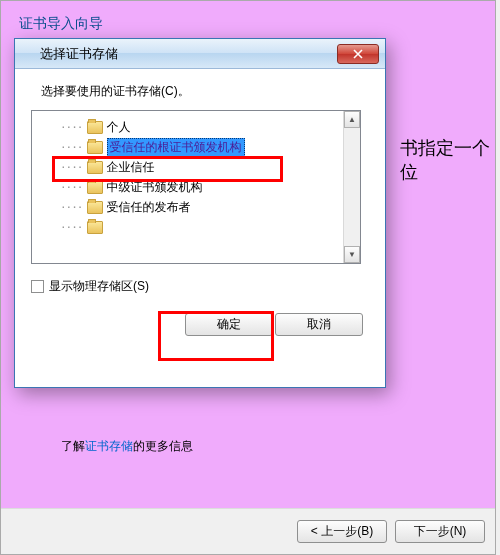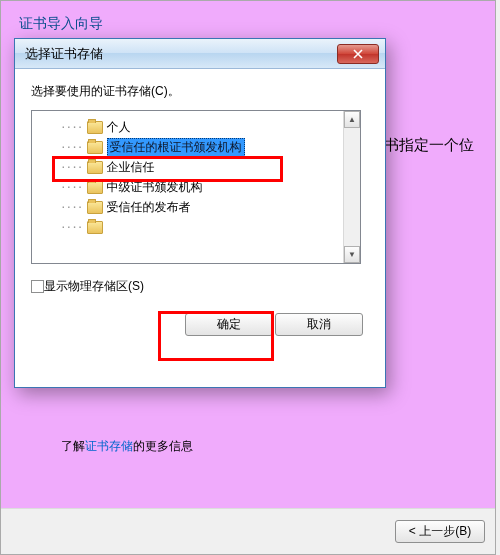--- a/index.html
+++ b/index.html
@@ -20,23 +20,23 @@
     background: #f0abfc;
     border: 1px solid #aaa;
   }
   .back-title {
     padding: 14px 18px 0 18px;
     font-size: 14px;
     color: #0a4e8e;
   }
   .back-msg {
     position: absolute;
-    left: 383px;
+    left: 399px;
     top: 135px;
-    font-size: 15px;
+    font-size: 18px;
     color: #000;
   }
   .back-info {
     position: absolute;
     left: 60px;
     top: 437px;
     font-size: 12px;
   }
   .back-info a {
     color: #0066cc;
@@ -75,38 +75,38 @@
     background: #fff;
     border: 1px solid #3b75b3;
     box-shadow: 4px 6px 18px rgba(0,0,0,0.35);
   }
   .titlebar {
     height: 30px;
     background: linear-gradient(#eaf3fb, #cfe3f6 48%, #b9d6f0 50%, #d7e8f7);
     border-bottom: 1px solid #9cb9d9;
     display: flex;
     align-items: center;
-    padding: 0 6px 0 10px;
+    padding: 0 6px 0 25px;
     font-size: 13px;
     color: #000;
   }
   .titlebar .title { flex: 1; }
   .close-btn {
     width: 42px; height: 20px;
     background: linear-gradient(#e59a8f, #d1493c 48%, #c1332a 50%, #d9695d);
     border: 1px solid #8a2c24;
     border-radius: 3px;
     display: flex; align-items: center; justify-content: center;
     cursor: pointer;
   }
   .close-btn svg { width: 10px; height: 10px; }
   .modal-body {
     padding: 14px 16px 10px 16px;
   }
-  .instruction { margin-bottom: 10px; }
+  .instruction { margin-bottom: 10px; margin-left: 10px; }
   .tree-wrap {
     border: 1px solid #828790;
     background: #fff;
     width: 330px;
     height: 154px;
     display: flex;
   }
   .tree {
     flex: 1;
     padding: 6px 4px;
@@ -139,21 +139,21 @@
     position: absolute;
     left: 0; top: -3px;
     width: 6px; height: 3px;
     background: #eac35d;
     border: 1px solid #c9a23e;
     border-bottom: none;
     border-radius: 1px 1px 0 0;
   }
   .tree-item.selected .label {
     background: #3399ff;
-    color: #0f172a;
+    color: #4c1d95;
     border: 1px dotted #003a7a;
     padding: 0 2px;
   }
   .tree-scroll {
     width: 17px;
     background: #f0f0f0;
     border-left: 1px solid #d9d9d9;
     display: flex;
     flex-direction: column;
   }
@@ -163,20 +163,21 @@
     border: 1px solid #b0b0b0;
     display: flex; align-items: center; justify-content: center;
     font-size: 8px; color: #555;
     cursor: pointer;
   }
   .scroll-track { flex: 1; }
   .checkbox-row {
     margin-top: 14px;
     display: flex;
     align-items: center;
+    gap: 5px;
   }
   .cb {
     width: 13px; height: 13px;
     border: 1px solid #8e8f8f;
     background: #fff;
     cursor: pointer;
   }
   .modal-buttons {
     margin-top: 18px;
     display: flex;
@@ -203,20 +204,21 @@
 <body>
 
 <div class="back-wizard">
   <div class="back-title">证书导入向导</div>
   <div class="back-msg">书指定一个位</div>
   <div class="back-info">
     <span>了解</span><a href="#">证书存储</a><span>的更多信息</span>
   </div>
   <div class="back-buttons">
     <button class="win-btn">&lt; 上一步(B)</button>
+    <button class="win-btn">下一步(N)</button>
   </div>
 </div>
 
 <div class="modal">
   <div class="titlebar">
     <div class="title">选择证书存储</div>
     <div class="close-btn">
       <svg viewBox="0 0 10 10">
           <path d="M1 1 L9 9 M9 1 L1 9" stroke="#fff" stroke-width="1.6"></path>
         </svg>

